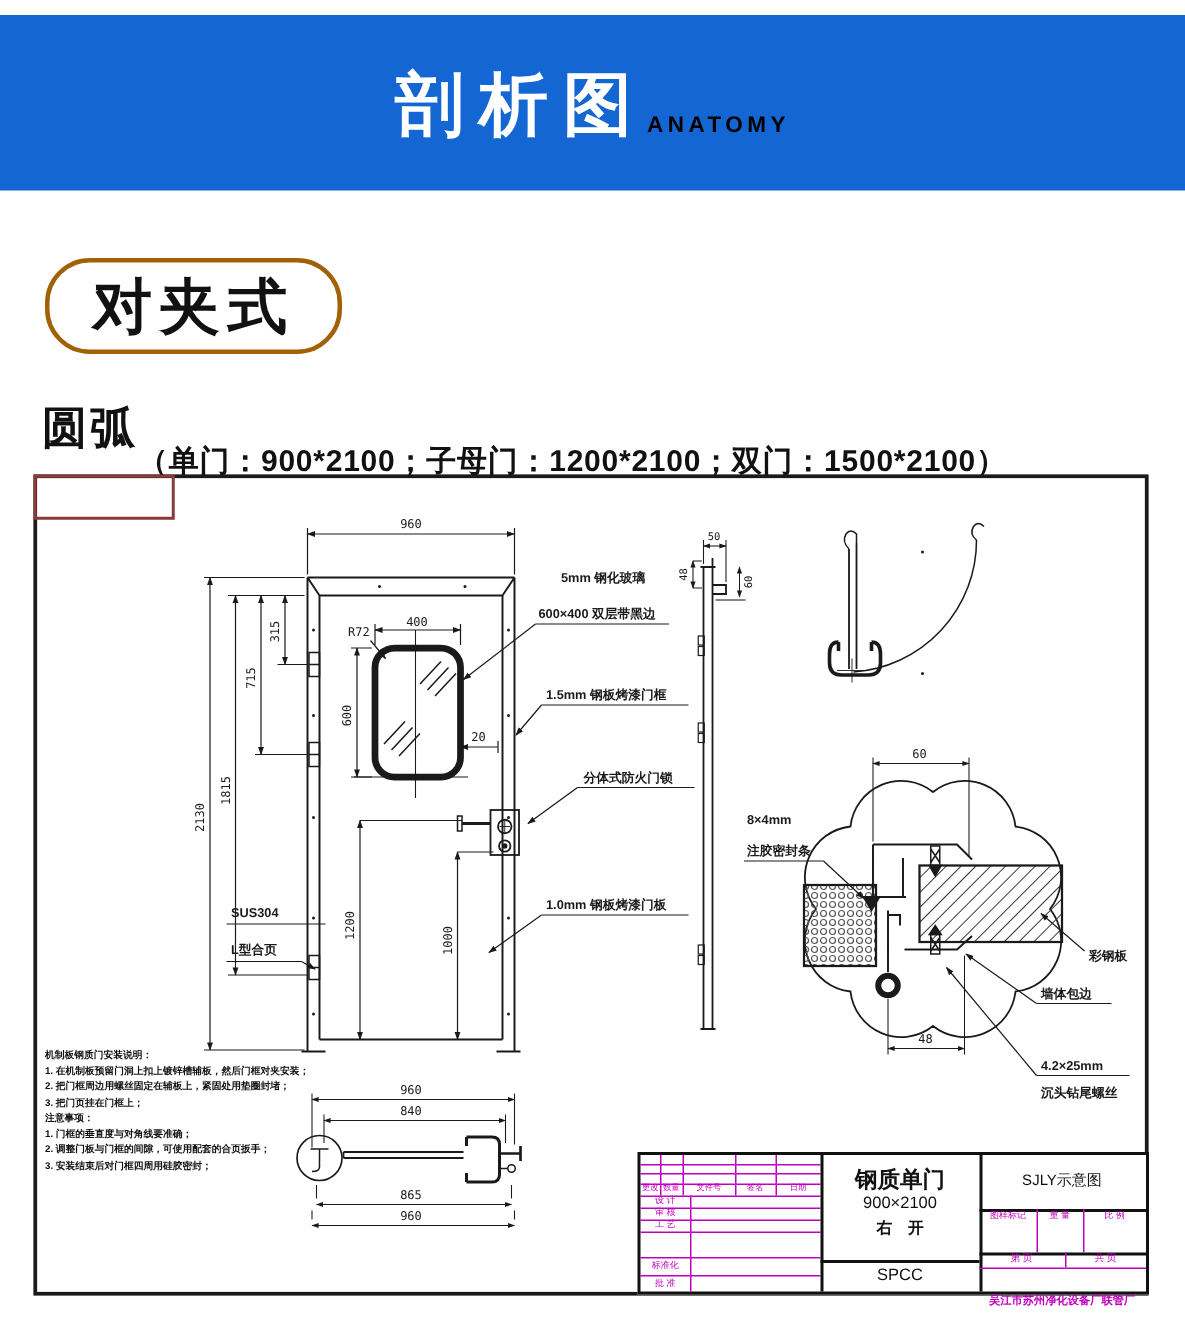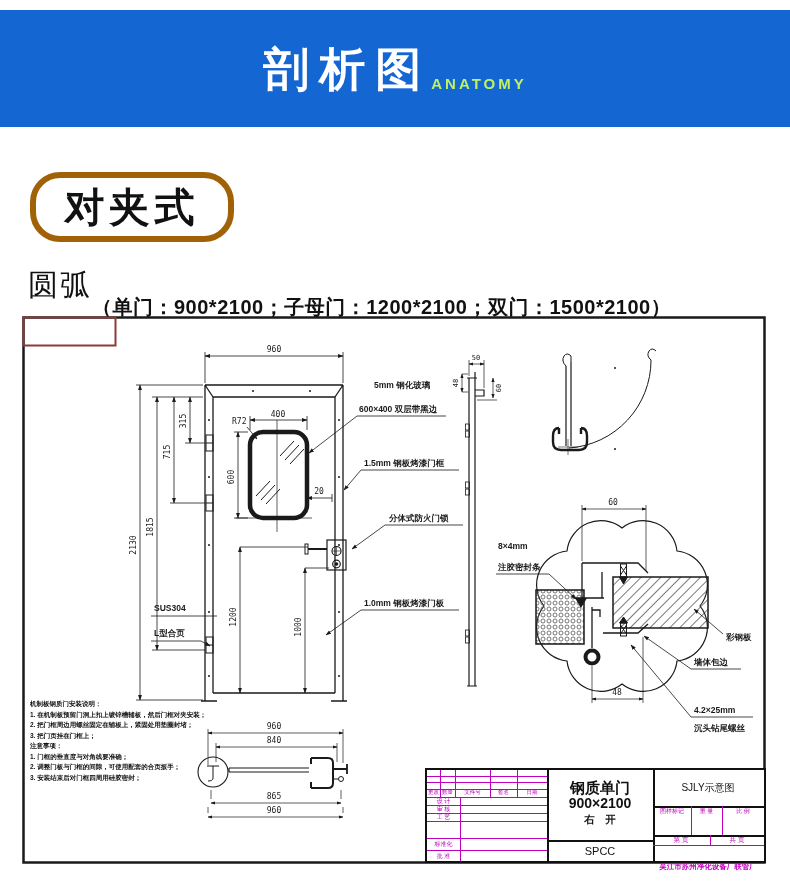--- a/index.html
+++ b/index.html
@@ -1,26 +1,26 @@
 <!DOCTYPE html>
 <html><head>
 <meta charset="utf-8">
 <style>
   html,body{margin:0;padding:0;background:#fff;}
   .page{position:relative;width:790px;height:890px;background:#fff;overflow:hidden;
         font-family:"Liberation Sans",sans-serif;color:#111;}
   .banner{position:absolute;left:0;top:10px;width:790px;height:117px;background:#1467d2;
           display:flex;flex-direction:row;align-items:center;justify-content:center;}
   .banner-title{color:#fff;font-size:46px;font-weight:700;letter-spacing:10px;line-height:1;}
-  .banner-sub{color:#bef264;font-size:15px;font-weight:700;letter-spacing:3px;margin-top:29px;}
-  .badge{position:absolute;left:30px;top:172px;width:192px;height:58px;border:6px solid #a16207;
+  .banner-sub{color:#000000;font-size:15px;font-weight:700;letter-spacing:3px;margin-top:29px;}
+  .badge{position:absolute;left:30px;top:172px;width:192px;height:58px;border:3px solid #a16207;
          border-radius:30px;display:flex;align-items:center;justify-content:center;
          font-size:40px;font-weight:700;letter-spacing:5px;background:#fff;}
   .specline{position:absolute;left:28px;top:250px;width:745px;display:flex;align-items:center;white-space:nowrap;}
-  .spec-shape{font-size:30px;font-weight:400;letter-spacing:2px;}
+  .spec-shape{font-size:30px;font-weight:700;letter-spacing:2px;}
   .spec-sizes{font-size:20px;font-weight:600;letter-spacing:0.5px;margin-top:44px;}
   svg{position:absolute;left:0;top:0;pointer-events:none;}
   svg text{fill:#1a1a1a;stroke:none;}
   .dim{font:8px "DejaVu Sans Mono",monospace;}
   .dms{font:7px "DejaVu Sans Mono",monospace;}
   .lbl{font:600 8.5px "Liberation Sans",sans-serif;}
   .notes{position:absolute;left:30px;top:699px;font:700 6.5px/1.62 "Liberation Sans",sans-serif;
          color:#111;white-space:nowrap;}
   .tblock{position:absolute;left:425px;top:768px;width:341px;height:95px;border:2px solid #111;
           box-sizing:border-box;background:#fff;}
@@ -320,21 +320,21 @@
       <span class="tb-t" style="left:45.5px;top:23px;font-size:5.5px">文件号</span>
       <span class="tb-t" style="left:76.5px;top:23px;font-size:5.5px">签名</span>
       <span class="tb-t" style="left:105px;top:23px;font-size:5.5px">日期</span>
       <span class="tb-t" style="left:16.5px;top:31px;font-size:6px">设 计</span>
       <span class="tb-t" style="left:16.5px;top:39px;font-size:6px">审 核</span>
       <span class="tb-t" style="left:16.5px;top:47px;font-size:6px">工 艺</span>
       <span class="tb-t" style="left:16.5px;top:74px;font-size:6px">标准化</span>
       <span class="tb-t" style="left:16.5px;top:85.5px;font-size:6px">批 准</span>
 
       <span class="tb-k" style="left:173px;top:17px;font-size:15px;font-weight:600">钢质单门</span>
-      <span class="tb-k" style="left:173px;top:33px;font-size:14px;font-weight:700">900×2100</span>
+      <span class="tb-k" style="left:173px;top:33px;font-size:11px;font-weight:400">900×2100</span>
       <span class="tb-k" style="left:173px;top:49px;font-size:10.5px;font-weight:600">右　开</span>
       <span class="tb-k" style="left:173px;top:80.5px;font-size:11px">SPCC</span>
 
       <span class="tb-k" style="left:281px;top:18px;font-size:10px">SJLY示意图</span>
       <span class="tb-t" style="left:245px;top:41px;font-size:6px">图样标记</span>
       <span class="tb-t" style="left:279.5px;top:41px;font-size:6px">重  量</span>
       <span class="tb-t" style="left:316px;top:41px;font-size:6px">比  例</span>
       <span class="tb-t" style="left:254px;top:70px;font-size:6.5px">第  页</span>
       <span class="tb-t" style="left:310px;top:70px;font-size:6.5px">共  页</span>
       <span class="tb-t" style="left:281px;top:97px;font-size:7.5px;font-weight:700">吴江市苏州净化设备厂联管厂</span>

